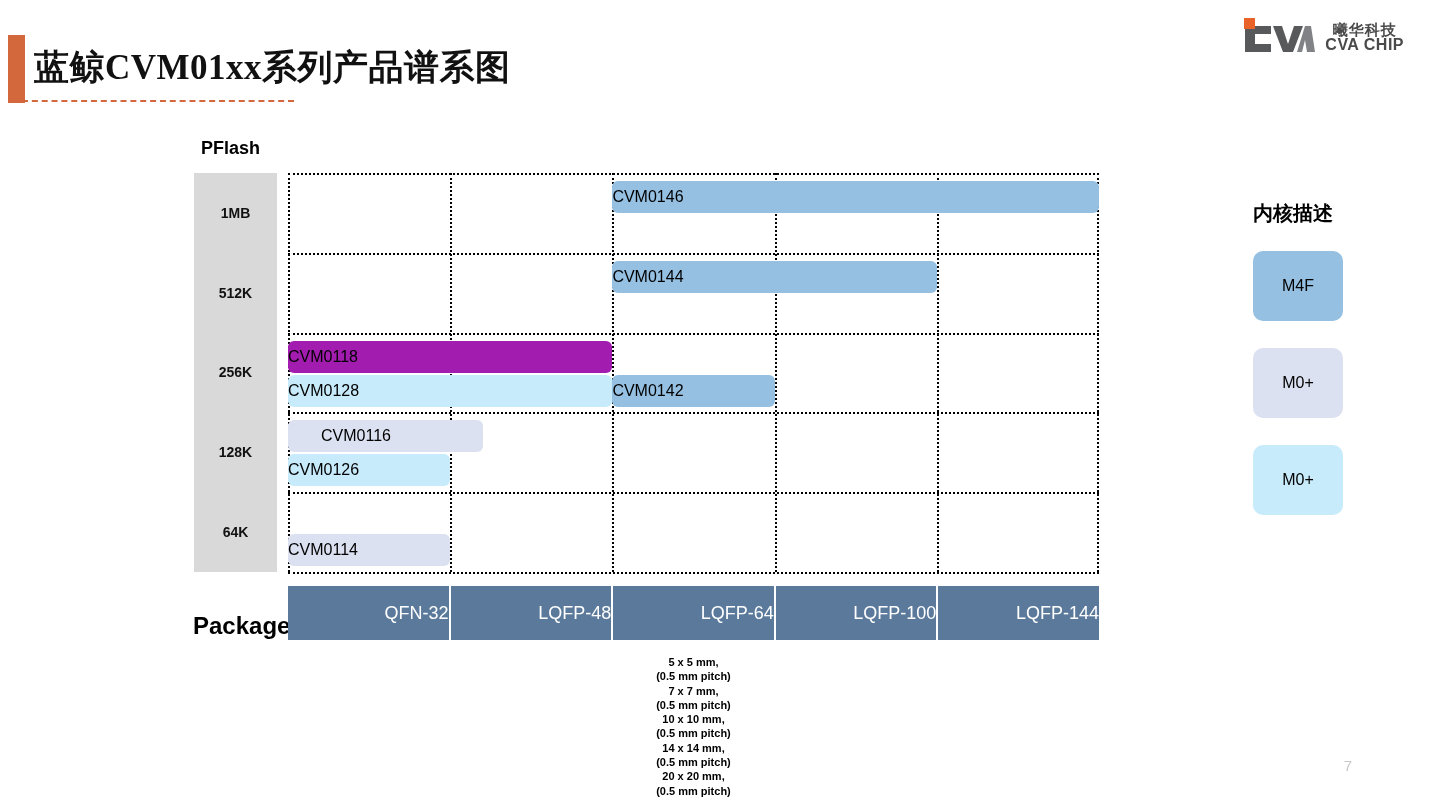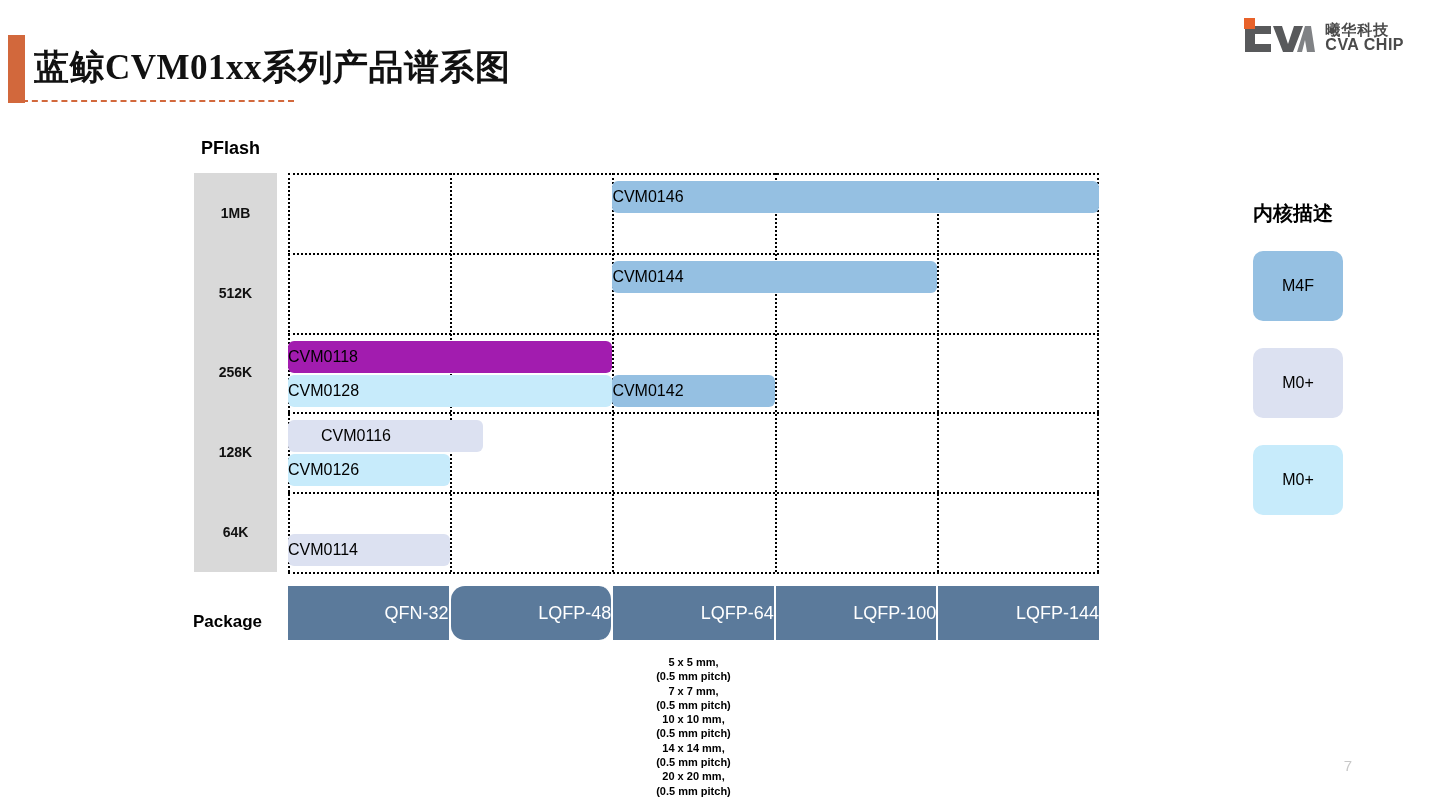--- a/index.html
+++ b/index.html
@@ -65,20 +65,21 @@
   .logo-sq {
     position: absolute;
     left: 3px;
     top: 0px;
     width: 11px;
     height: 11px;
     background: #E8622A;
   }
   .logo-text {
     line-height: 1.05;
+    text-align: center;
   }
   .logo-cn {
     font-size: 15px;
     font-weight: bold;
     color: #4A4A4A;
     letter-spacing: 1px;
   }
   .logo-en {
     font-size: 16px;
     font-weight: bold;
@@ -92,21 +93,21 @@
     left: 201px;
     top: 138px;
     font-size: 18px;
     font-weight: bold;
     color: #000;
   }
   .package-label {
     position: absolute;
     left: 193px;
     top: 612px;
-    font-size: 17px;
+    font-size: 24px;
     font-weight: bold;
     color: #000;
   }
 
   
   .pflash-col {
     position: absolute;
     left: 194px;
     top: 173px;
     width: 83px;
@@ -304,21 +305,21 @@
       </div>
       <div class="prod" title="CVM0114 / 64K / M0+" style="left: 0px; width: 162.2px; top: 361.2px; background: rgb(220, 225, 241);">
         <span>CVM0114</span>
       </div>
     </div>
 
   <div class="pkg-row" id="pkg-row">
       <div class="pkg-cell" style="background: rgb(91, 122, 155);">
         <span>QFN-32</span>
       </div>
-      <div class="pkg-cell" style="background: rgb(91, 122, 155); border-radius: 14px;">
+      <div class="pkg-cell" style="background: rgb(91, 122, 155);">
         <span>LQFP-48</span>
       </div>
       <div class="pkg-cell" style="background: rgb(91, 122, 155);">
         <span>LQFP-64</span>
       </div>
       <div class="pkg-cell" style="background: rgb(91, 122, 155);">
         <span>LQFP-100</span>
       </div>
       <div class="pkg-cell" style="background: rgb(91, 122, 155);">
         <span>LQFP-144</span>

